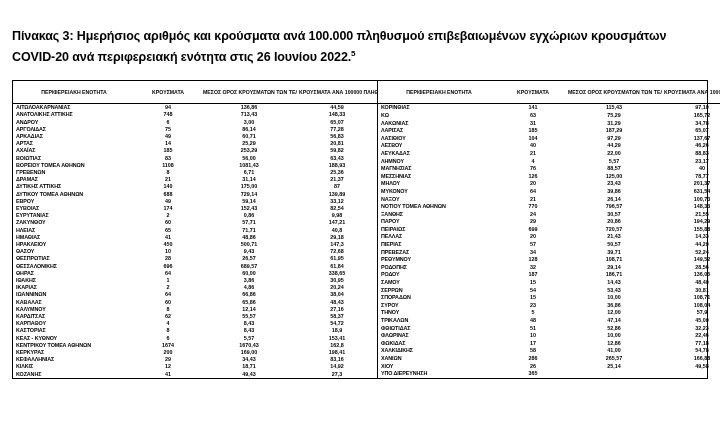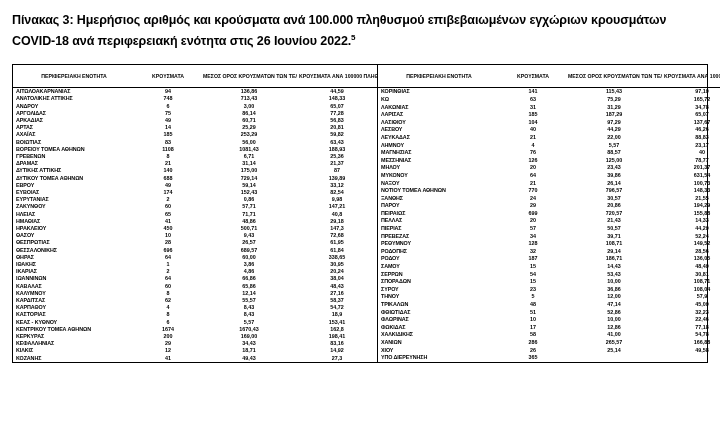--- a/index.html
+++ b/index.html
@@ -13,20 +13,21 @@
     font-family: "Liberation Sans", sans-serif;
     color: #000000;
     overflow: hidden;
   }
   .page {
     width: 720px;
     height: 348px;
     position: relative;
     box-sizing: border-box;
     padding: 10px 16px 0 12px;
+    margin-top: 16px;
   }
   .title {
     font-size: 12.5px;
     line-height: 17px;
     font-weight: bold;
     margin: 2px 0 0 0;
     letter-spacing: -0.1px;
   }
   .title .sup {
     font-size: 8px;
@@ -84,21 +85,21 @@
     font-size: 5.4px;
   }
 </style>
 </head>
 <body>
 
 <div class="page">
 
   <div class="title">
     <span>Πίνακας 3:  Ημερήσιος αριθμός και κρούσματα ανά 100.000 πληθυσμού επιβεβαιωμένων εγχώριων κρουσμάτων</span><br>
-    <span>COVID-18 ανά περιφερειακή ενότητα στις 26 Ιουνίου 2022.</span><span class="sup">5</span>
+    <span>COVID-20 ανά περιφερειακή ενότητα στις 26 Ιουνίου 2022.</span><span class="sup">5</span>
   </div>
 
   <div class="tables">
 
     <table class="left">
       <thead>
         <tr>
           <th class="c-name">ΠΕΡΙΦΕΡΕΙΑΚΗ ΕΝΟΤΗΤΑ</th>
           <th class="c-cases">ΚΡΟΥΣΜΑΤΑ</th>
           <th class="c-avg">ΜΕΣΟΣ ΟΡΟΣ ΚΡΟΥΣΜΑΤΩΝ ΤΩΝ ΤΕΛΕΥΤΑΙΩΝ 7 ΗΜΕΡΩΝ</th>

